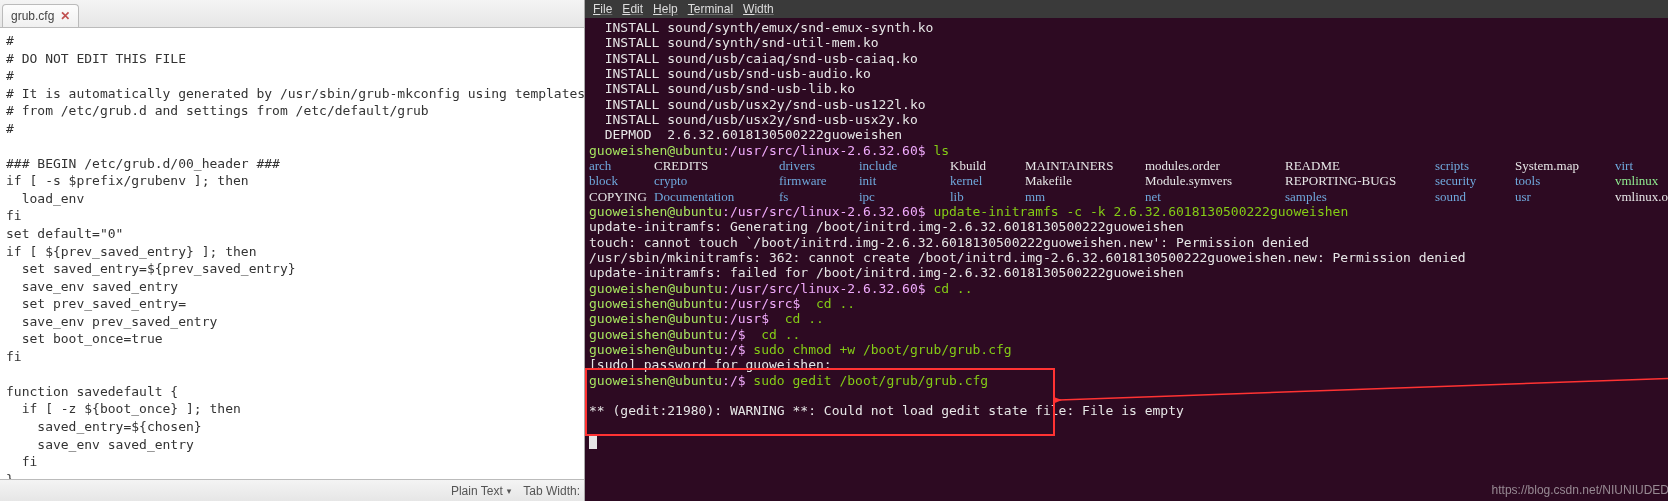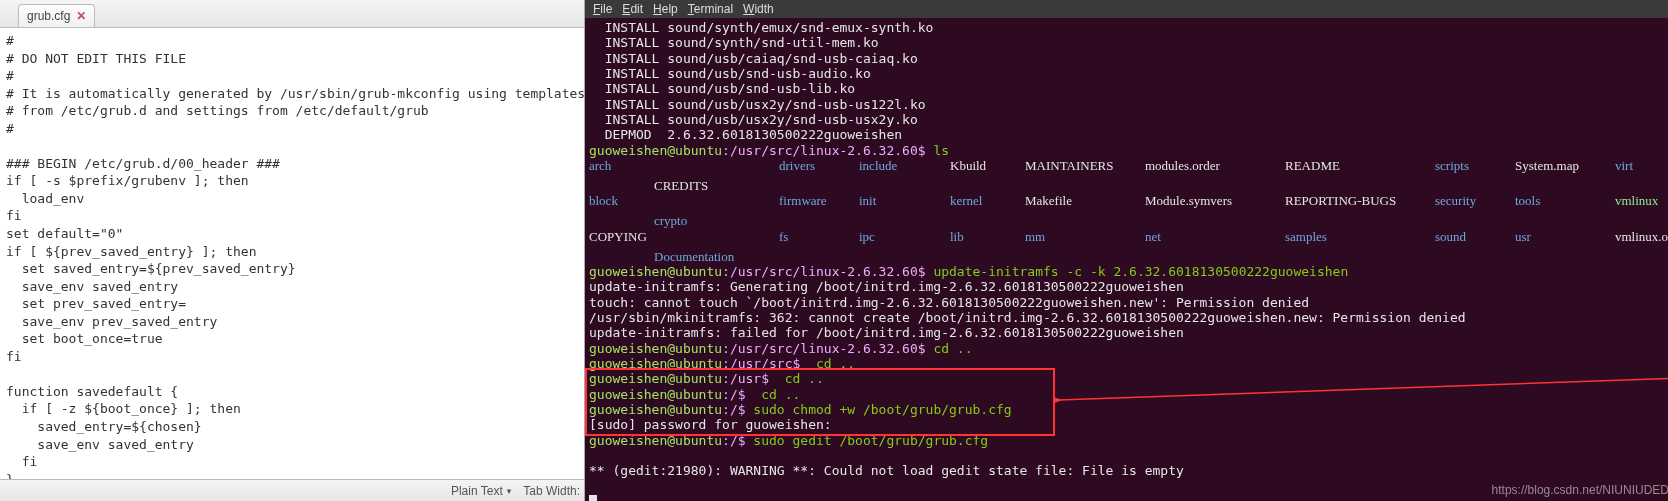--- a/index.html
+++ b/index.html
@@ -26,21 +26,21 @@
     border-bottom: 1px solid #bbb;
     display: flex;
     align-items: flex-end;
   }
   .tab {
     background: linear-gradient(#fdfdfd,#f0f0f0);
     border: 1px solid #bbb;
     border-bottom: none;
     border-radius: 4px 4px 0 0;
     padding: 4px 8px;
-    margin-left: 18px;
+    margin-left: 2px;
     font-family: sans-serif;
     font-size: 12px;
     display: flex;
     align-items: center;
     gap: 6px;
     color: #444;
   }
   .tab .close-x {
     color: #c05050;
     font-weight: bold;
@@ -85,40 +85,40 @@
     height: 18px;
     background: #3a3a3a;
     color: #ddd;
     font-family: sans-serif;
     font-size: 12px;
     display: flex;
     align-items: center;
     padding-left: 6px;
     gap: 6px;
   }
-  .menu-item { padding: 0 2px; text-decoration-color: rgba(255,255,255,0.25);}
+  .menu-item { padding: 0 2px; text-decoration: underline; text-decoration-color: rgba(255,255,255,0.25);}
   .menu-item::first-letter { text-decoration: underline; }
   .terminal {
     flex: 1;
     padding: 2px 4px 4px 4px;
     white-space: pre;
     font-family: "DejaVu Sans Mono", Consolas, monospace;
     font-size: 13px;
     line-height: 1.18;
     overflow: hidden;
     position: relative;
   }
   .prompt-user { color: #a5e35f; }
   .prompt-path { color: #f0abfc; }
   .tcmd { color: #84cc16; }
   .dir-color { color: #6fa8dc; }
   .exe-color { color: #90ee90; }
   .ls-row { display:flex; }
   .ls-cell { display:inline-block;font-family:Liberation Serif, serif; }
-  .c0{width:65px;} .c1{width:125px;margin-top:20px;} .c2{width:80px;} .c3{width:75px;} .c4{width:75px;margin-left:16px;} .c5{width:120px;} .c6{width:140px;} .c7{width:150px;} .c8{width:80px;} .c9{width:100px;} .c10{width:90px;}
+  .c0{width:65px;} .c1{width:125px;} .c2{width:80px;} .c3{width:75px;} .c4{width:75px;margin-left:16px;} .c5{width:120px;} .c6{width:140px;} .c7{width:150px;} .c8{width:80px;} .c9{width:100px;} .c10{width:90px;}
 
   .red-box {
     border: 2px solid #f33;
     position: absolute;
     left: 0px;
     top: 368px;
     width: 470px;
     height: 68px;
     pointer-events: none;
   }

